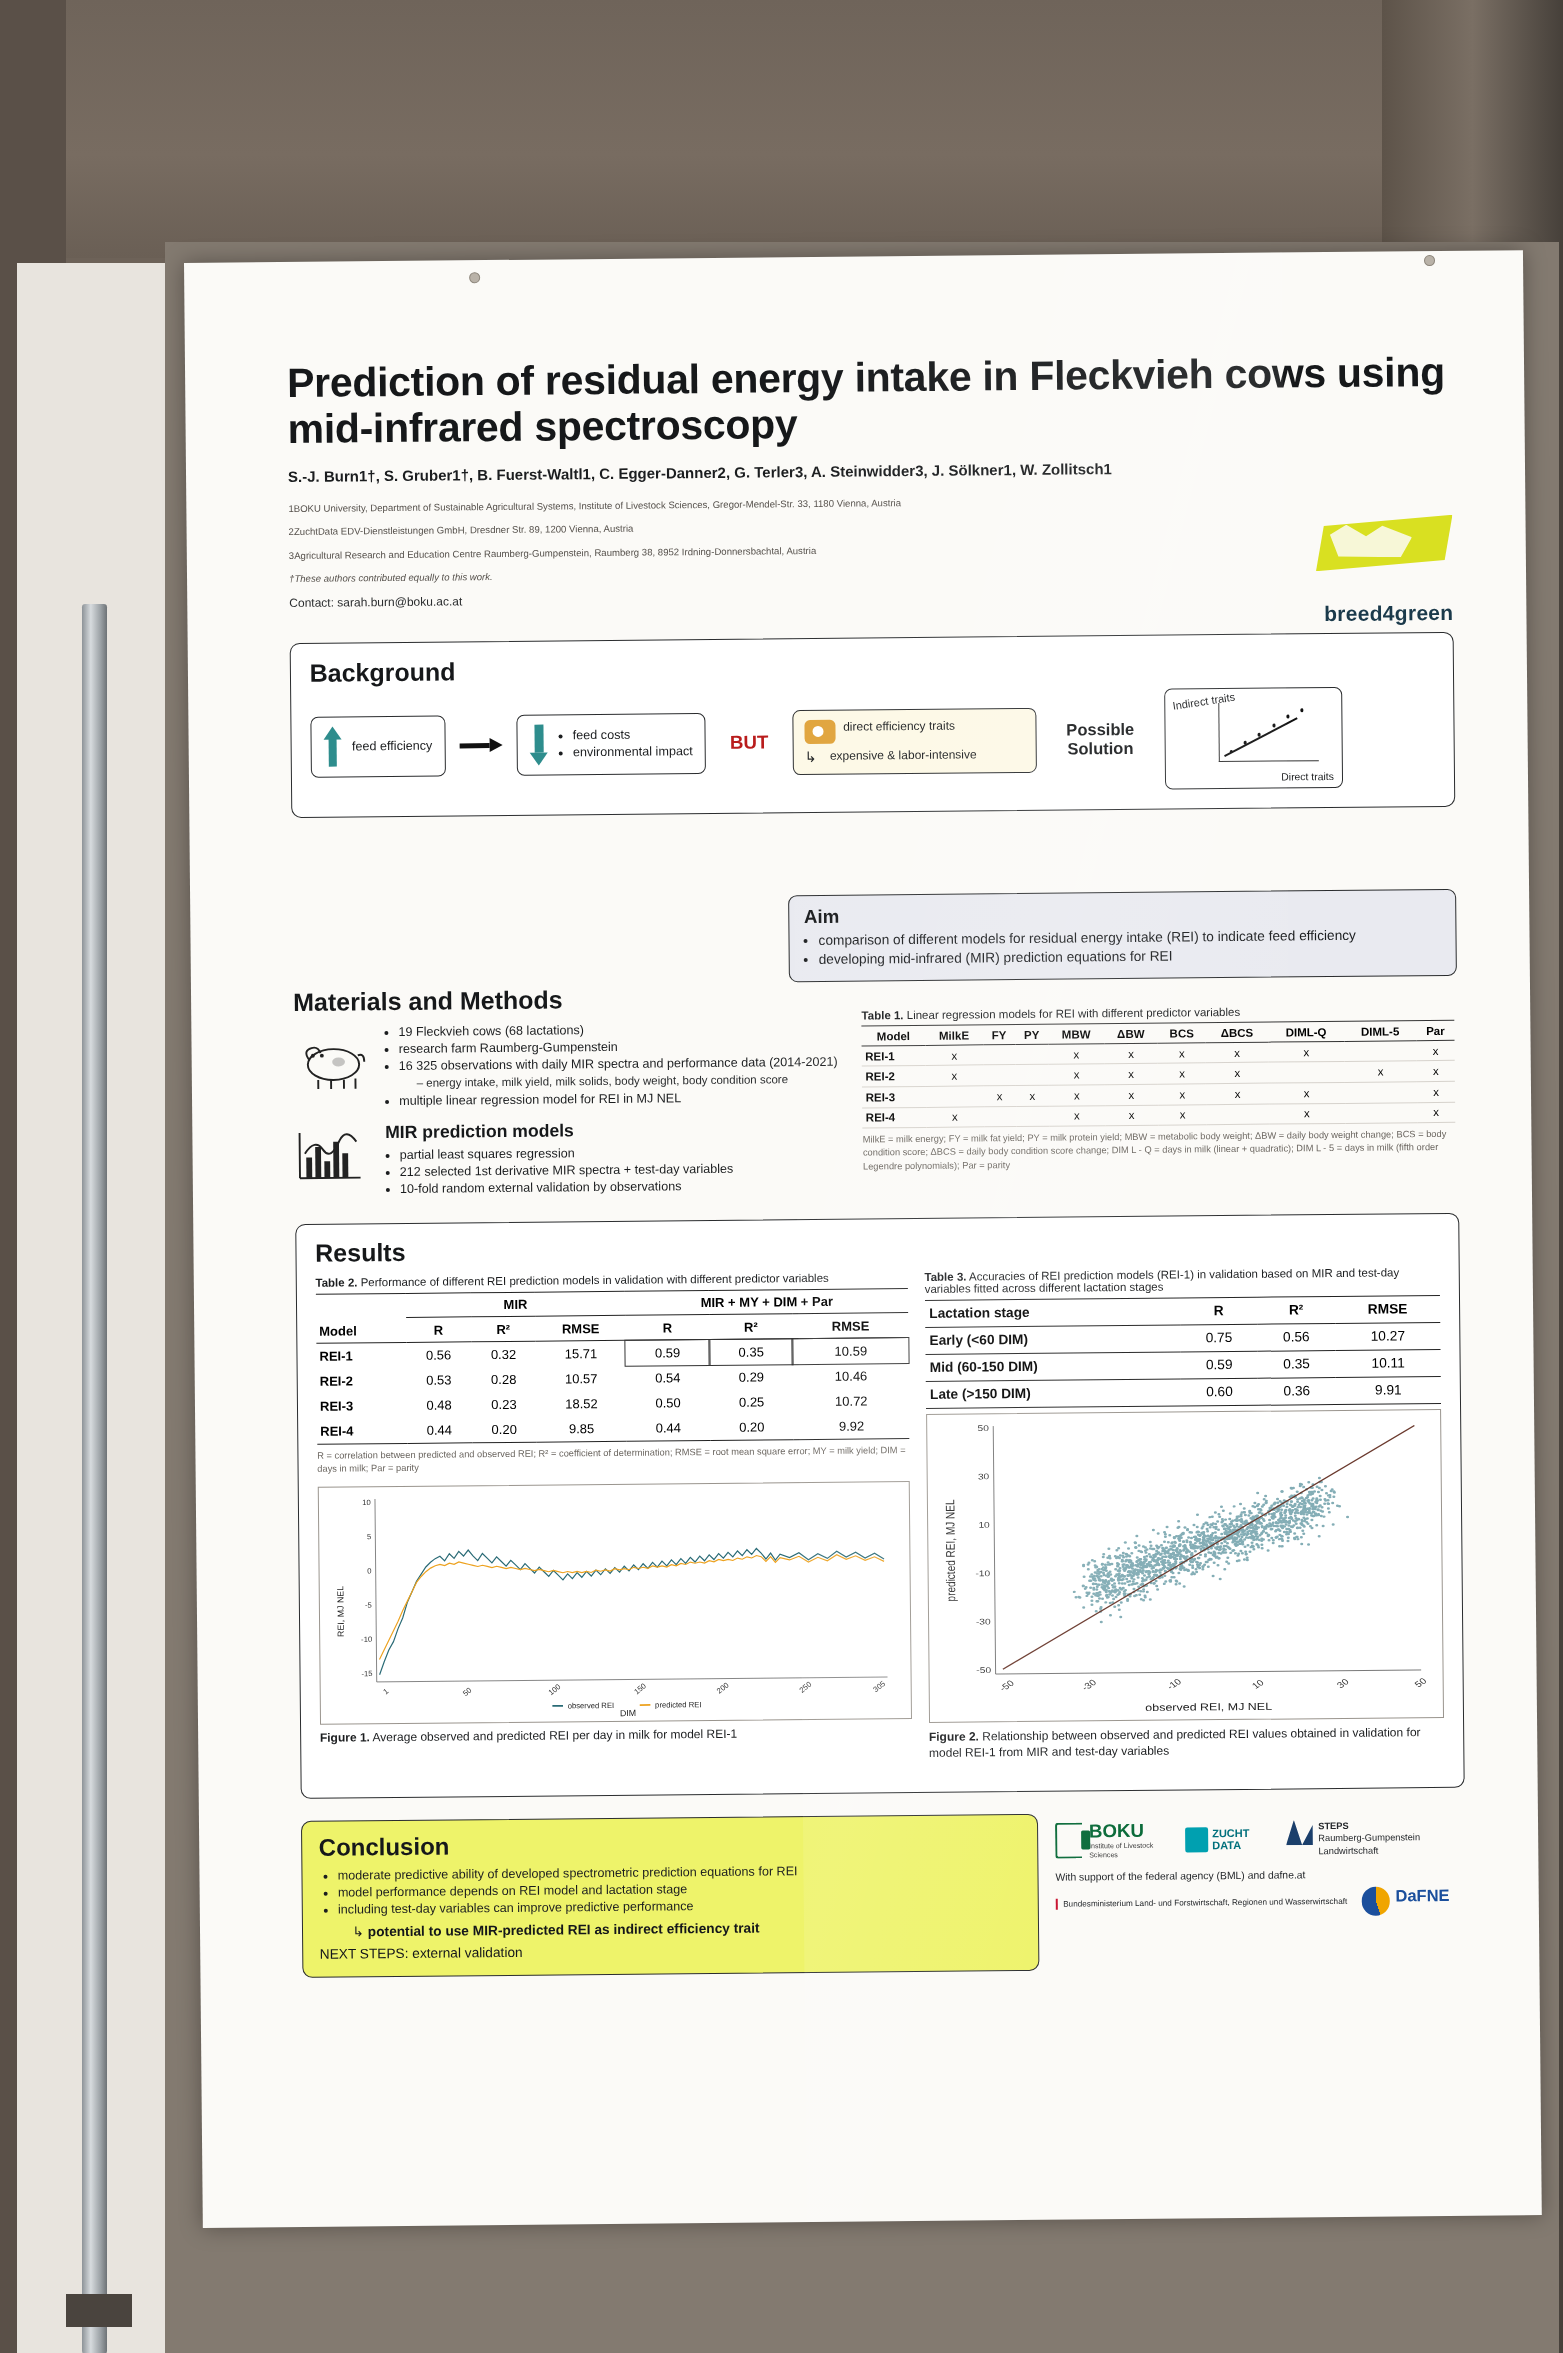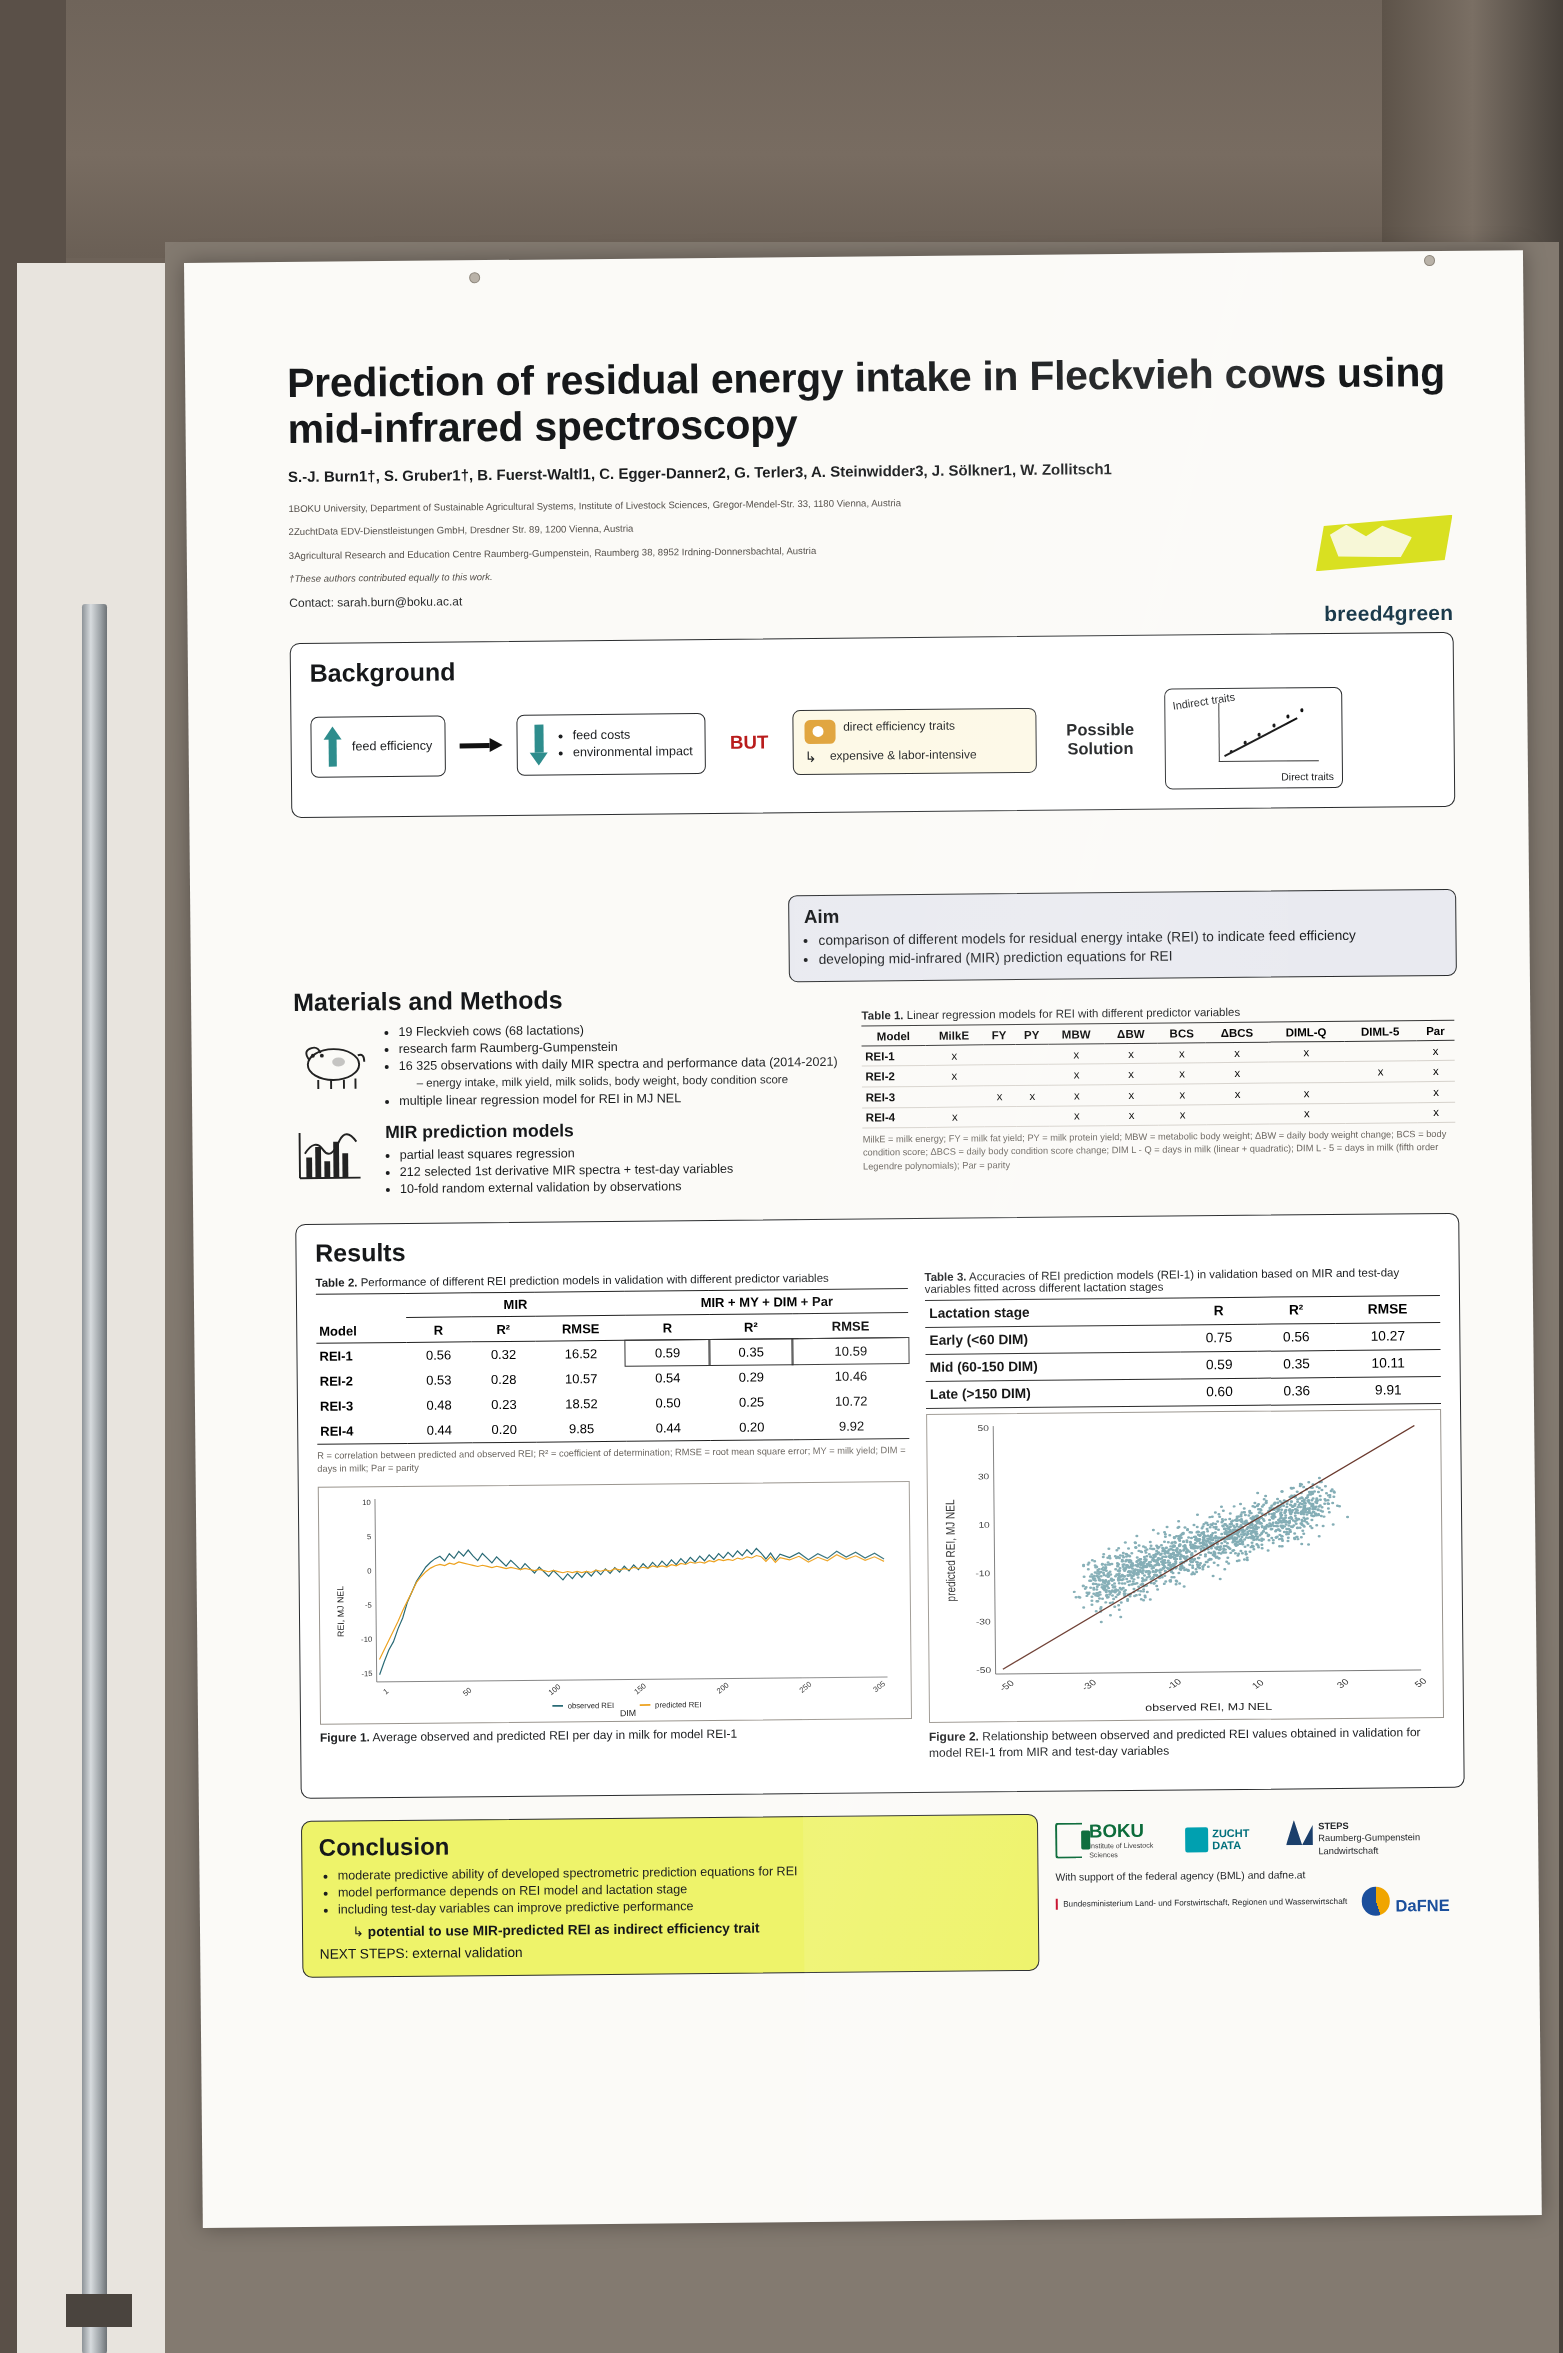--- a/index.html
+++ b/index.html
@@ -145,21 +145,21 @@
   .zd{display:flex;align-items:center;gap:4.4px;}
   .zd-mark{width:25px;height:25px;background:#00a0b0;border-radius:2.2px;}
   .zd-txt{font-size:11px;font-weight:bold;color:#00707c;line-height:1.1;}
   .hblfa{display:flex;align-items:flex-start;gap:5.5px;}
   .hb-mark{width:30px;height:25px;background:#1b3f6b;clip-path:polygon(0 100%,30% 0,60% 100%,100% 20%,100% 100%);}
   .hb-txt{font-size:9.3px;color:#23262a;line-height:1.35;}
   .hb-txt b{font-weight:bold;}
   .support{font-size:10.4px;color:#23262a;margin-top:12px;}
   .fund{display:flex;align-items:center;gap:14.3px;margin-top:6.6px;}
   .bm{font-size:8.2px;color:#23262a;line-height:1.35;border-left:2.2px solid #c8102e;padding-left:5.5px;}
-  .dafne{display:flex;align-items:flex-end;gap:5.5px;}
+  .dafne{display:flex;align-items:flex-start;gap:5.5px;}
   .dafne-circle{width:28.5px;height:28.5px;border-radius:50%;background:conic-gradient(#f0a500 0 45%,#1b4f9c 45% 100%);}
   .dafne-txt{font-size:16.5px;font-weight:bold;color:#1b4f9c;}
   .glare{position:absolute;left:604px;top:0;width:494px;height:1965px;background:linear-gradient(105deg,rgba(255,255,255,0) 0%,rgba(255,255,255,.10) 45%,rgba(255,255,255,0) 75%);pointer-events:none;}
 </style>
 </head>
 <body>
 
 <div class="wall-top"></div>
 <div class="wall-left"></div>
 <div class="wall-right"></div>
@@ -394,21 +394,21 @@
                 <th>R</th>
                 <th>R²</th>
                 <th>RMSE</th>
               </tr>
             </thead>
             <tbody>
               <tr>
                 <td class="m">REI-1</td>
                 <td>0.56</td>
                 <td>0.32</td>
-                <td>16.52</td>
+                <td>15.71</td>
                 <td class="boxcol">0.59</td>
                 <td class="boxcol">0.35</td>
                 <td class="boxcol">10.59</td>
               </tr>
               <tr>
                 <td class="m">REI-2</td>
                 <td>0.53</td>
                 <td>0.28</td>
                 <td>10.57</td>
                 <td>0.54</td>

